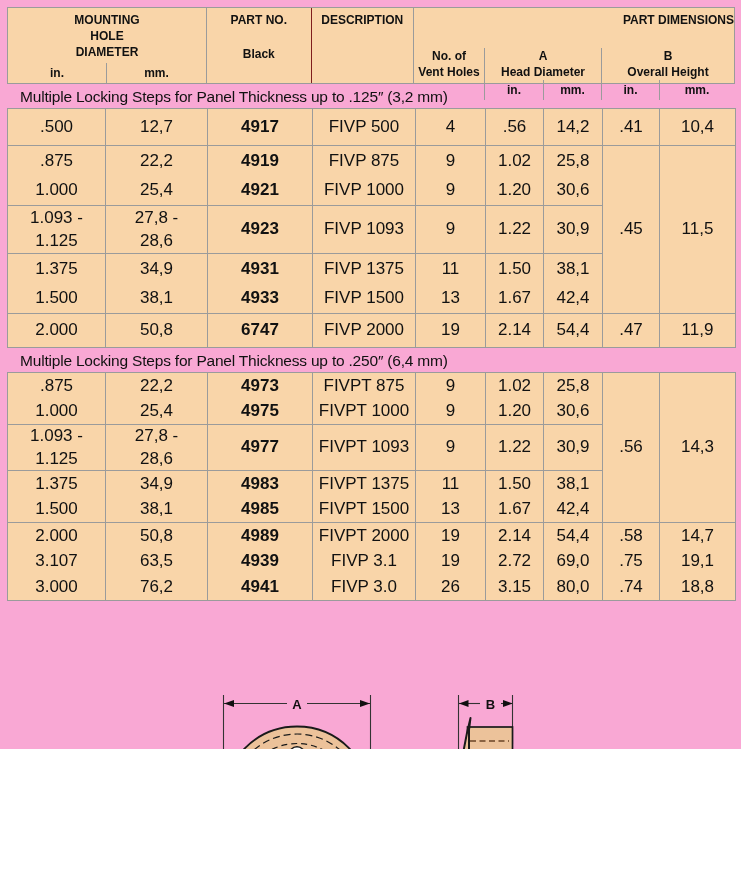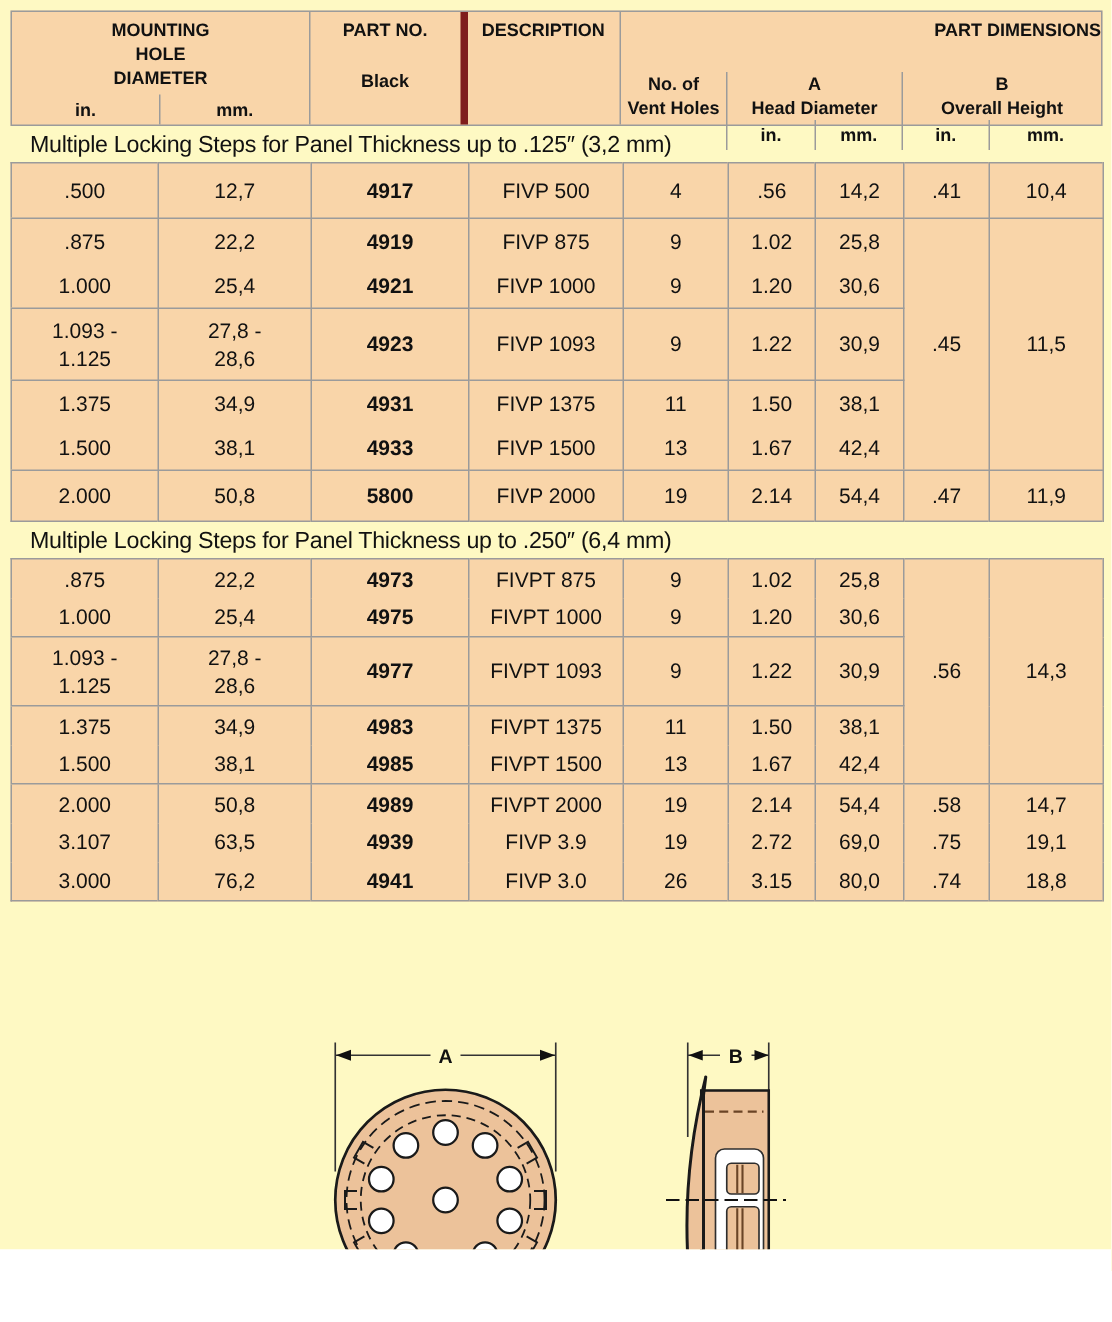--- a/index.html
+++ b/index.html
@@ -1,29 +1,29 @@
 <!DOCTYPE html>
 <html><head>
 <meta charset="utf-8">
 <style>
   html,body { margin:0; padding:0; background:#ffffff; }
   .page {
-    position:relative; width:741px; height:833px; background:#fef9c3;
+    position:relative; width:741px; height:749px; background:#f9a8d4;
     font-family:"Liberation Sans", sans-serif; color:#111111; overflow:hidden;
   }
   .tablewrap { position:absolute; left:7px; top:7px; width:728px; }
 
   
   .thead {
     display:flex; background:#F9D5A9; border:1px solid #9B9B9B;
     height:77px; box-sizing:border-box; font-weight:bold; font-size:12px;
   }
   .thead .hcol { display:flex; flex-direction:column; box-sizing:border-box; }
   .h-mounting { width:200px; border-right:1px solid #9B9B9B; }
-  .h-partno   { width:105px; border-right:5px solid #7f1d1d; }
+  .h-partno   { width:105px; border-right:1px solid #7f1d1d; }
   .h-desc     { width:103px; border-right:1px solid #9B9B9B; }
   .h-dims     { width:320px;align-items:flex-end; }
   .hl { text-align:center; line-height:16px; height:16px; }
   .hl.first { margin-top:4px; }
   .inmm { margin-top:auto; display:flex; height:20px; align-items:center; font-weight:bold; }
   .inmm span { text-align:center; line-height:20px; }
   .inmm .divr { border-right:1px solid #9B9B9B; }
   .h-mounting .inmm span:first-child { width:98px; }
   .h-mounting .inmm span:last-child  { flex:1; }
   .h-partno .black { margin-top:18px; }
@@ -40,21 +40,21 @@
   
   .section-title {
     height:24px; line-height:25px; padding-left:13px;
     font-size:15.5px; letter-spacing:-0.2px; color:#111;
   }
   .footnote { margin-top:6px; margin-left:-2px; font-size:12px; color:#111; }
 
   
   table.data {
     border-collapse:collapse; table-layout:fixed; width:728px;
-    background:#F9D5A9; border:1px solid #9B9B9B; font-size:14px; color:#111;padding-left:32px;
+    background:#F9D5A9; border:1px solid #9B9B9B; font-size:17px; color:#111;padding-left:32px;
   }
   table.data td {
     border-right:1px solid #9B9B9B; text-align:center; vertical-align:middle;
     padding:0; line-height:1.3; overflow:hidden;
   }
   tr.sep td { border-bottom:1px solid #9B9B9B; }
   td.bb { border-bottom:1px solid #9B9B9B; }
   td.part { font-weight:bold; }
   .l { display:block; }
   tr.h36 { height:37px; } tr.h33 { height:34px; } tr.h30 { height:30px; }
@@ -191,21 +191,21 @@
           <td>38,1</td>
           <td class="part">4933</td>
           <td>FIVP 1500</td>
           <td>13</td>
           <td>1.67</td>
           <td>42,4</td>
         </tr>
         <tr class="h33">
           <td>2.000</td>
           <td>50,8</td>
-          <td class="part">5800</td>
+          <td class="part">6747</td>
           <td>FIVP 2000</td>
           <td>19</td>
           <td>2.14</td>
           <td>54,4</td>
           <td>.47</td>
           <td>11,9</td>
         </tr>
       </tbody>
     </table>
 
@@ -285,21 +285,21 @@
           <td>19</td>
           <td>2.14</td>
           <td>54,4</td>
           <td>.58</td>
           <td>14,7</td>
         </tr>
         <tr class="h25">
           <td>3.107</td>
           <td>63,5</td>
           <td class="part">4939</td>
-          <td>FIVP 3.9</td>
+          <td>FIVP 3.1</td>
           <td>19</td>
           <td>2.72</td>
           <td>69,0</td>
           <td>.75</td>
           <td>19,1</td>
         </tr>
         <tr class="h25">
           <td>3.000</td>
           <td>76,2</td>
           <td class="part">4941</td>

